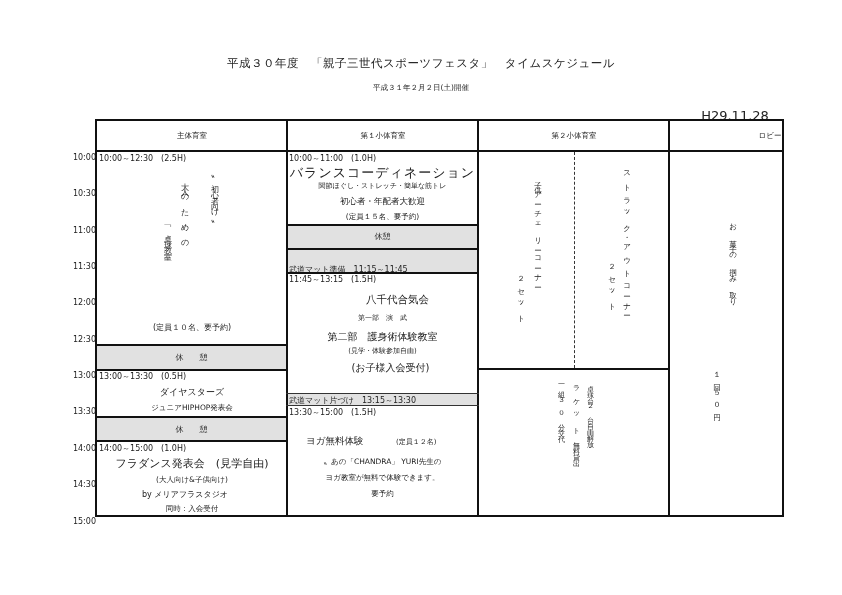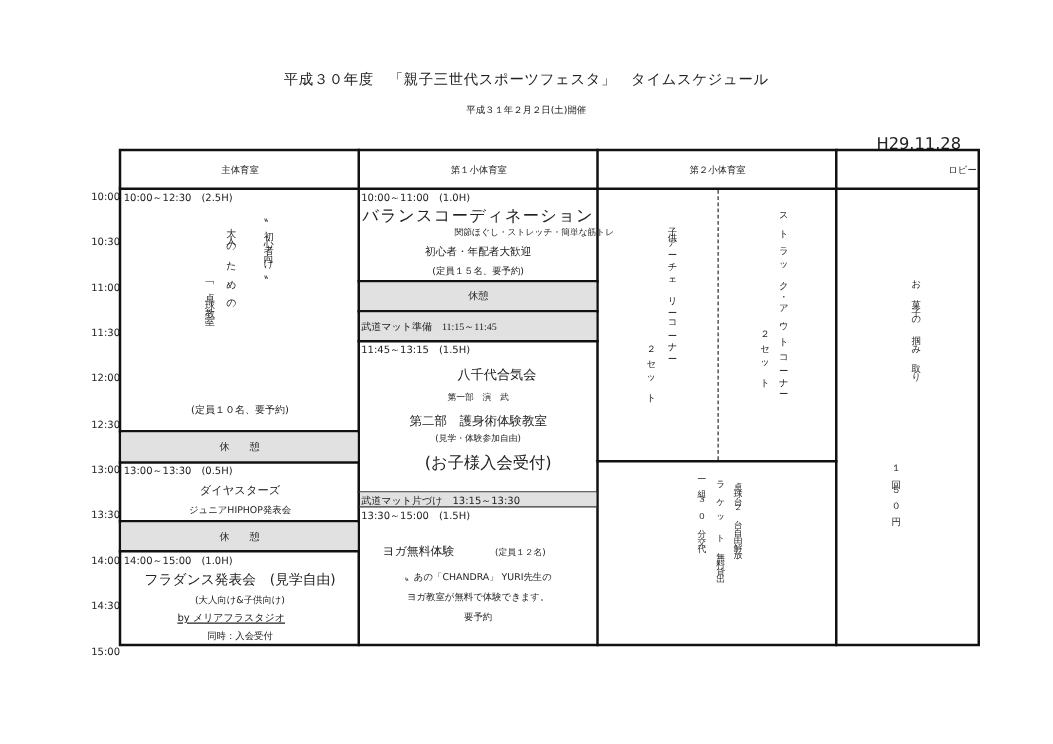--- a/index.html
+++ b/index.html
@@ -69,43 +69,43 @@
 <div class="txt center" style="left:97px; width:190px; top:403px; font-size:7.5px;">ジュニアHIPHOP発表会</div>
 
 <div class="hline" style="left:95px; top:416px; width:193px;"></div>
 <div class="abs gray" style="left:97px; top:418px; width:189px; height:22px;"></div>
 <div class="txt center" style="left:97px; width:189px; top:424px;">休　　憩</div>
 <div class="hline" style="left:95px; top:440px; width:193px;"></div>
 
 <div class="txt" style="left:99px; top:443px;">14:00～15:00　(1.0H)</div>
 <div class="txt center" style="left:97px; width:190px; top:456px; font-size:11px;">フラダンス発表会　(見学自由)</div>
 <div class="txt center" style="left:97px; width:190px; top:475px; font-size:7.5px;">(大人向け&amp;子供向け)</div>
-<div class="txt center" style="left:97px; width:176px; top:489px;text-decoration:underline;">by メリアフラスタジオ</div>
+<div class="txt center" style="left:97px; width:176px; top:489px;">by メリアフラスタジオ</div>
 <div class="txt center" style="left:97px; width:190px; top:504px; font-size:7.5px;">同時：入会受付</div>
 
 <div class="txt" style="left:289px; top:153px;text-align:center;">10:00～11:00　(1.0H)</div>
 <div class="txt center" style="left:288px; width:189px; top:164px; font-size:13px; letter-spacing:1px;">バランスコーディネーション</div>
-<div class="txt center" style="left:288px; width:189px; top:181px; font-size:7px;padding-left:45px;">関節ほぐし・ストレッチ・簡単な筋トレ</div>
+<div class="txt center" style="left:288px; width:189px; top:181px; font-size:7px;">関節ほぐし・ストレッチ・簡単な筋トレ</div>
 <div class="txt center" style="left:288px; width:189px; top:196px; font-size:8.5px;">初心者・年配者大歓迎</div>
 <div class="txt center" style="left:288px; width:189px; top:212px; font-size:7.5px;">(定員１５名、要予約)</div>
 
 <div class="hline" style="left:286px; top:224px; width:193px;"></div>
 <div class="abs gray" style="left:288px; top:226px; width:189px; height:22px;"></div>
 <div class="txt center" style="left:288px; width:189px; top:231px;">休憩</div>
 <div class="hline" style="left:286px; top:248px; width:193px;"></div>
 <div class="abs gray" style="left:288px; top:250px; width:189px; height:22px;"></div>
-<div class="txt" style="left:289px; top:256px;font-family:Liberation Serif, serif;">武道マット準備　11:15～11:45</div>
+<div class="txt" style="left:289px; top:264px;">武道マット準備　11:15～11:45</div>
 <div class="hline" style="left:286px; top:272px; width:193px;"></div>
 
 <div class="txt" style="left:289px; top:274px;">11:45～13:15　(1.5H)</div>
 <div class="txt center" style="left:288px; width:219px; top:293px; font-size:10.5px;">八千代合気会</div>
 <div class="txt center" style="left:288px; width:189px; top:313px; font-size:7px;">第一部　演　武</div>
 <div class="txt center" style="left:288px; width:189px; top:330px; font-size:10px;">第二部　護身術体験教室</div>
 <div class="txt center" style="left:288px; width:189px; top:346px; font-size:7px;">(見学・体験参加自由)</div>
-<div class="txt center" style="left:288px; width:205px; top:361px; font-size:13px;">(お子様入会受付)</div>
+<div class="txt center" style="left:288px; width:205px; top:361px; font-size:10px;">(お子様入会受付)</div>
 
 <div class="abs thin" style="left:286px; top:393px; width:193px;"></div>
 <div class="abs gray" style="left:288px; top:394px; width:189px; height:11px;"></div>
 <div class="txt" style="left:289px; top:395px;">武道マット片づけ　13:15～13:30</div>
 <div class="abs thin" style="left:286px; top:405px; width:193px;"></div>
 
 <div class="txt" style="left:289px; top:407px;">13:30～15:00　(1.5H)</div>
 <div class="txt" style="left:306px; top:435px; font-size:9.5px;">ヨガ無料体験</div>
 <div class="txt" style="left:396px; top:437px; font-size:7px;">(定員１２名)</div>
 <div class="txt center" style="left:288px; width:189px; top:457px; font-size:7.5px;">〟あの「CHANDRA」 YURI先生の</div>

